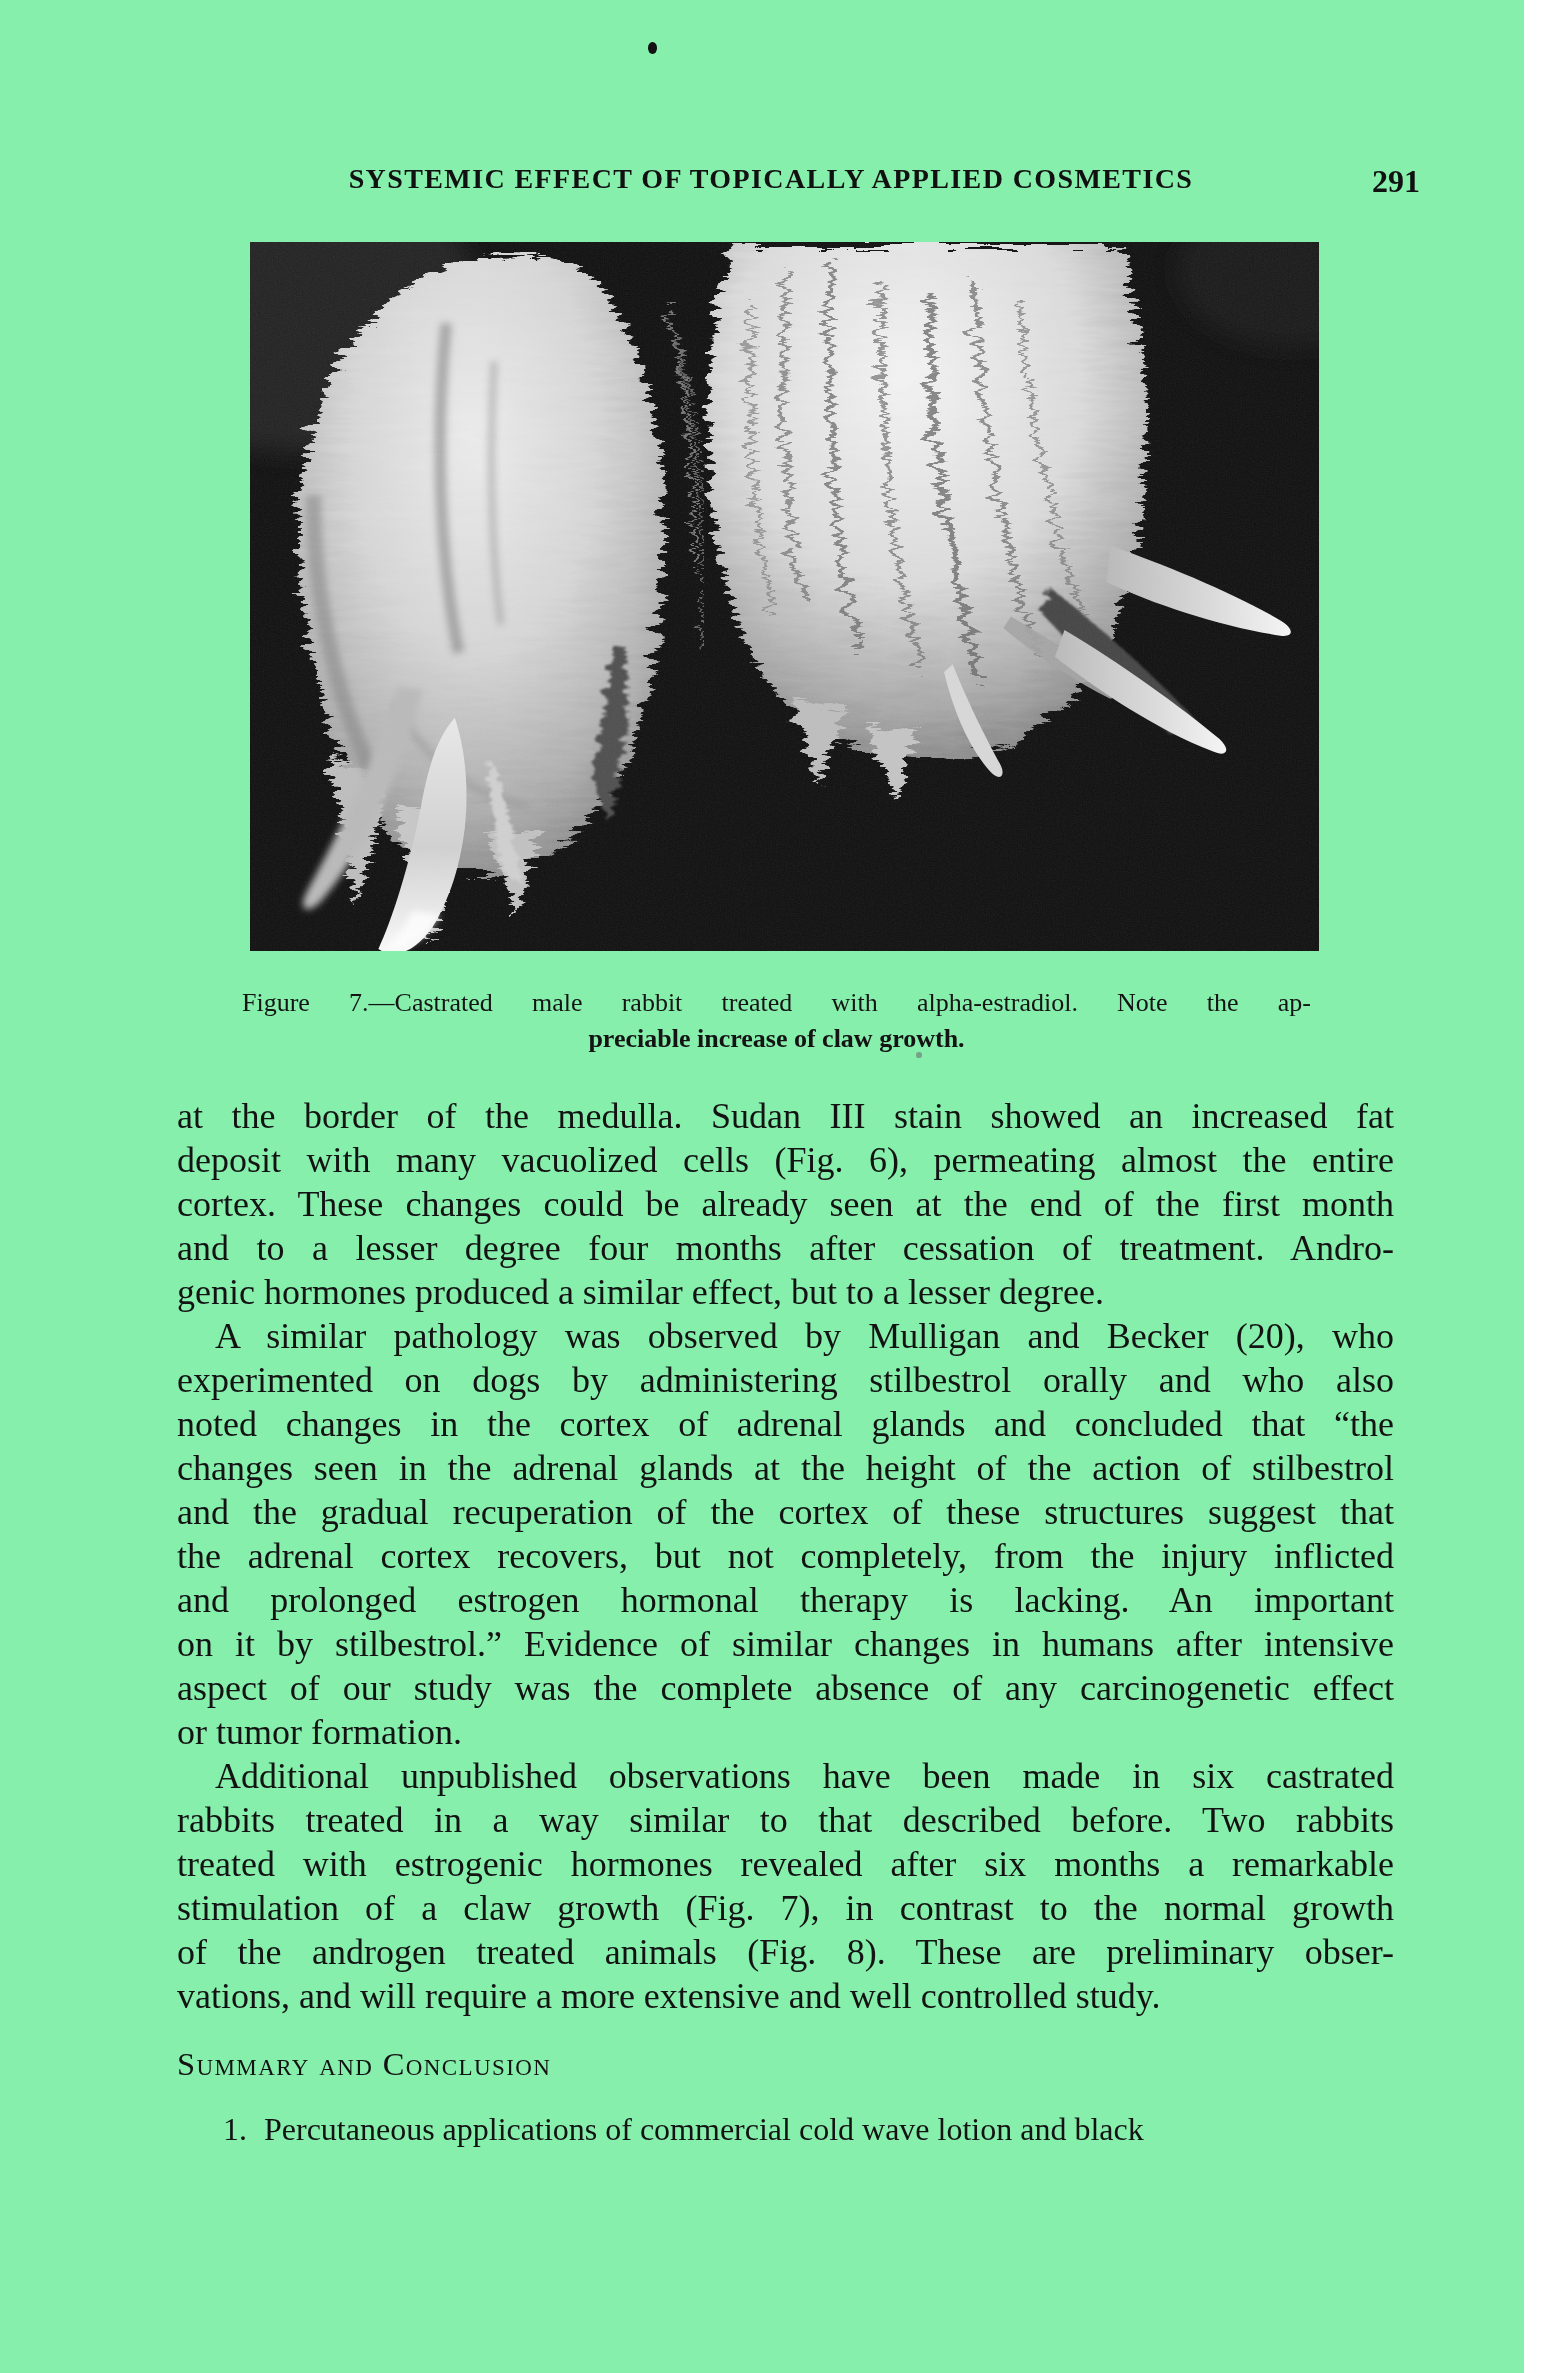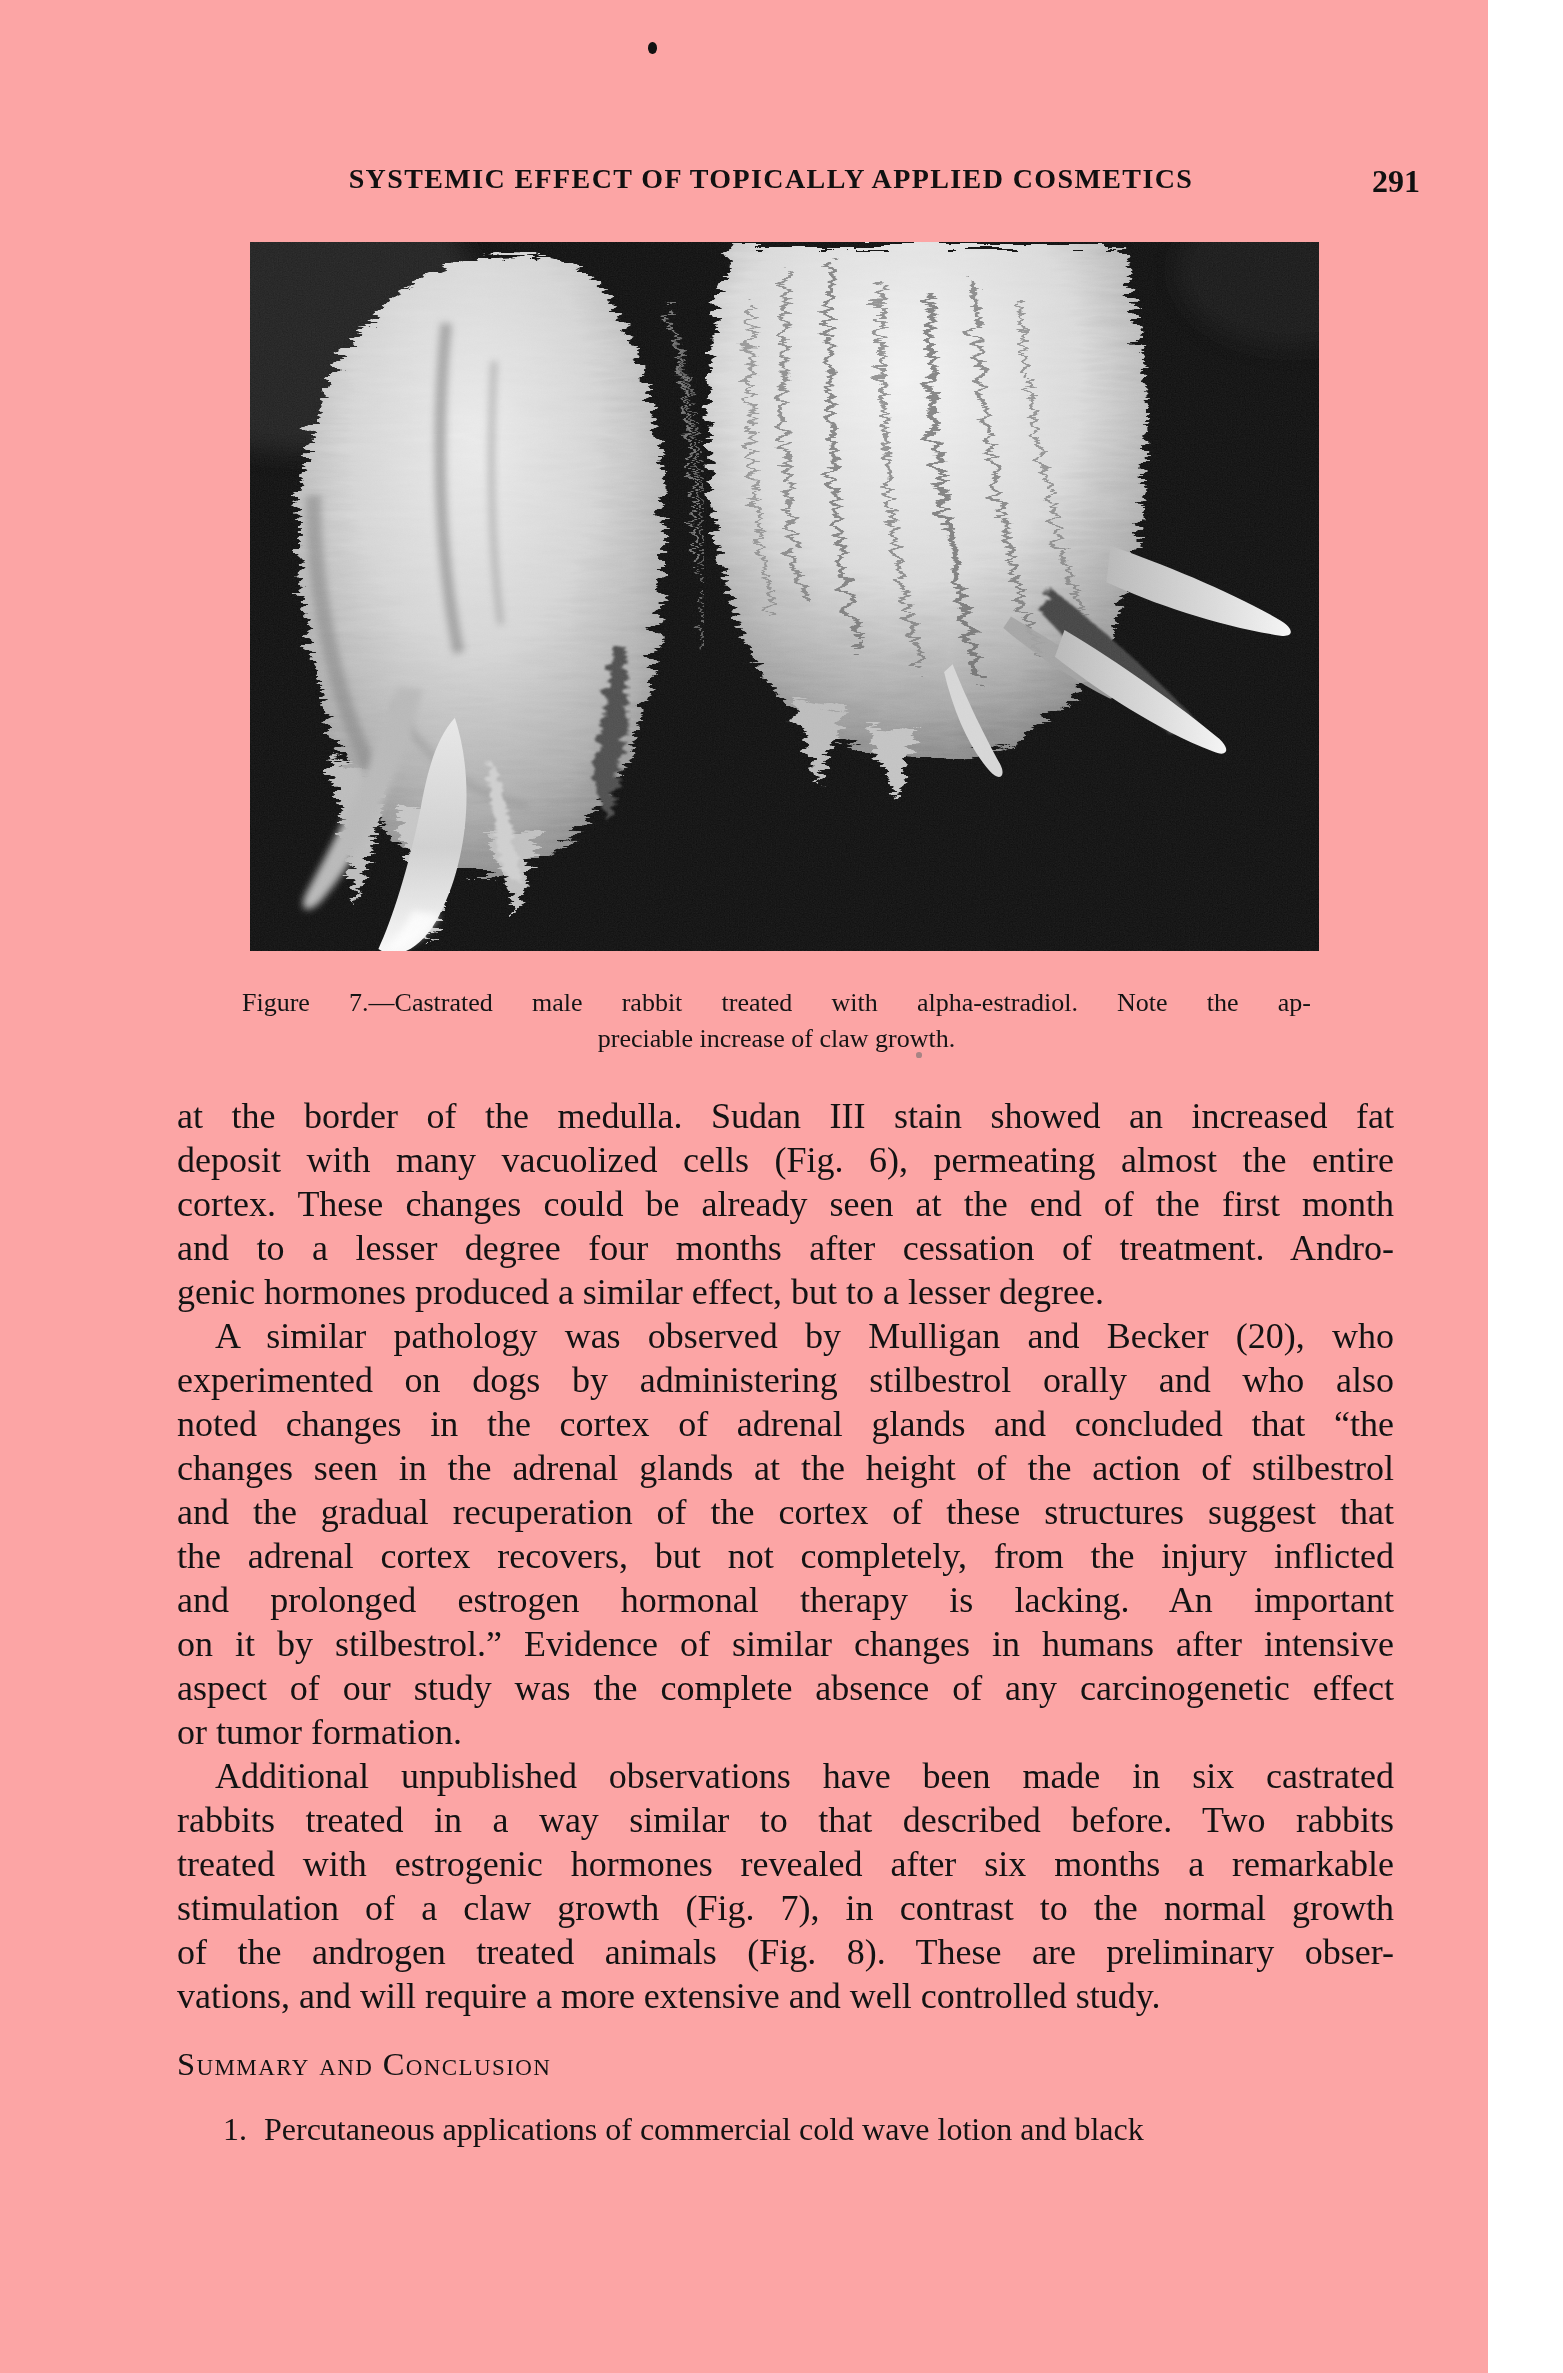--- a/index.html
+++ b/index.html
@@ -1,38 +1,38 @@
 <!DOCTYPE html>
 <html><head>
 <meta charset="utf-8">
 <style>
   html,body{margin:0;padding:0;background:#ffffff;}
   .page{
-    position:relative;width:1488px;height:2373px;background:#fca5a5;
-    font-family:"Liberation Serif","DejaVu Serif",serif;color:#161616;overflow:hidden;
+    position:relative;width:1488px;height:2373px;background:#86efac;
+    font-family:"Liberation Serif","DejaVu Serif",serif;color:#161616;overflow:hidden;padding-left:36px;
   }
   .ink-dot{position:absolute;left:648px;top:42px;width:8.6px;height:11.5px;border-radius:50%;background:#121212;}
   .faint-dot{position:absolute;left:916px;top:1052px;width:5.7px;height:5.7px;border-radius:50%;background:#6e6e6e;opacity:.6;}
 
   .running-header{position:absolute;left:177px;top:163px;width:1245px;height:38px;}
   .running-title{
     position:absolute;left:0;right:57px;text-align:center;
     font-weight:700;font-size:28px;letter-spacing:1.4px;white-space:nowrap;color:#111;
   }
   .page-number{position:absolute;right:2px;top:0;font-weight:700;font-size:32px;color:#111;}
 
   .figure-photo{
     position:absolute;left:250px;top:242px;width:1069px;height:709px;
     background:#070707;overflow:hidden;
   }
   .figure-photo svg{display:block;width:100%;height:100%;}
 
   .figure-caption{position:absolute;left:242px;top:985px;width:1069px;font-size:26px;line-height:36px;color:#141414;}
   .caption-line-1{text-align:justify;text-align-last:justify;white-space:normal;}
-  .caption-line-2{text-align:center;}
+  .caption-line-2{text-align:center;font-weight:bold;}
 
   .body-text{position:absolute;left:177px;top:1094px;width:1217px;font-size:36px;line-height:44px;color:#131313;}
   .para{margin:0;}
   .line{text-align:justify;text-align-last:justify;}
   .line.last{text-align-last:left;}
   .line.indent{text-indent:38px;}
 
   .section-heading{
     position:absolute;left:177px;top:2046px;width:1217px;text-align:left;
     font-variant:small-caps;font-size:32.5px;letter-spacing:1.4px;color:#131313;

